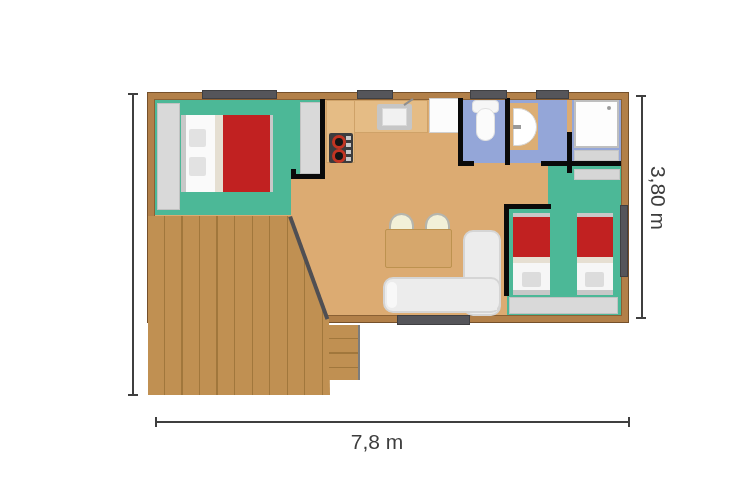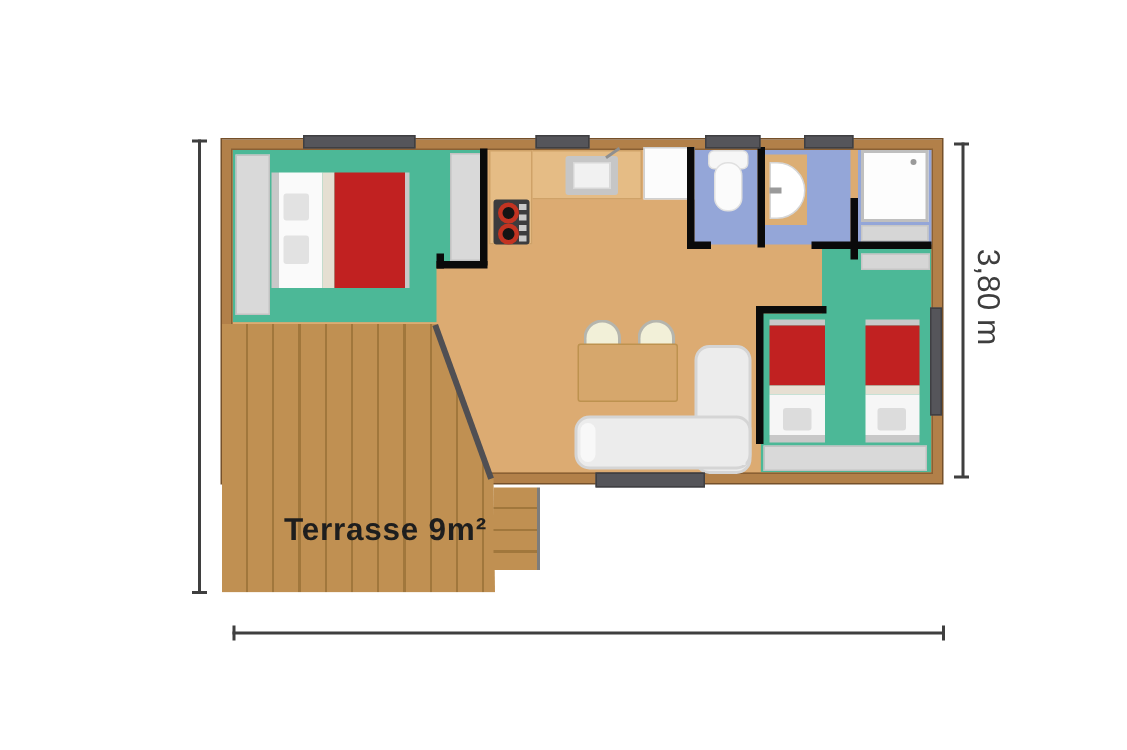--- a/index.html
+++ b/index.html
@@ -180,35 +180,35 @@
   <div class="iwall" style="left:458px;top:161px;width:16px;height:5px;"></div>
   <div class="iwall" style="left:505px;top:98px;width:5px;height:67px;"></div>
   <div class="iwall" style="left:541px;top:161px;width:80px;height:5px;"></div>
   <div class="iwall" style="left:567px;top:132px;width:5px;height:41px;"></div>
   <div class="iwall" style="left:504px;top:204px;width:47px;height:5px;"></div>
   <div class="iwall" style="left:504px;top:204px;width:5px;height:92px;"></div>
 
   <div class="abs terrace"></div>
   <div class="abs steps"></div>
   <div class="abs diag-wall"></div>
-  <div class="abs terrace-label">Terrasse 9m²</div>
 
   <div class="win" style="left:202px;top:90px;width:75px;height:9px;"></div>
   <div class="win" style="left:357px;top:90px;width:36px;height:9px;"></div>
   <div class="win" style="left:470px;top:90px;width:37px;height:9px;"></div>
   <div class="win" style="left:536px;top:90px;width:33px;height:9px;"></div>
   <div class="win" style="left:620px;top:205px;width:8px;height:72px;"></div>
   <div class="win" style="left:397px;top:315px;width:73px;height:10px;"></div>
 
   <div class="dim-line dim-v" style="left:132px;top:93px;height:302px;"></div>
   <div class="dim-line dim-h" style="left:128px;top:93px;width:10px;"></div>
   <div class="dim-line dim-h" style="left:128px;top:394px;width:10px;"></div>
 
   <div class="dim-line dim-v" style="left:641px;top:95px;height:223px;"></div>
   <div class="dim-line dim-h" style="left:636px;top:95px;width:10px;"></div>
   <div class="dim-line dim-h" style="left:636px;top:317px;width:10px;"></div>
   <div class="dim-text rot90" style="left:613px;top:186px;width:90px;text-align:center;">3,80 m</div>
 
   <div class="dim-line dim-h" style="left:155px;top:421px;width:474px;"></div>
   <div class="dim-line dim-v" style="left:155px;top:417px;height:10px;"></div>
   <div class="dim-line dim-v" style="left:628px;top:417px;height:10px;"></div>
+  <div class="dim-text" style="left:332px;top:430px;width:90px;text-align:center;">7,8 m</div>
 
 </div>
 
 </body></html>

